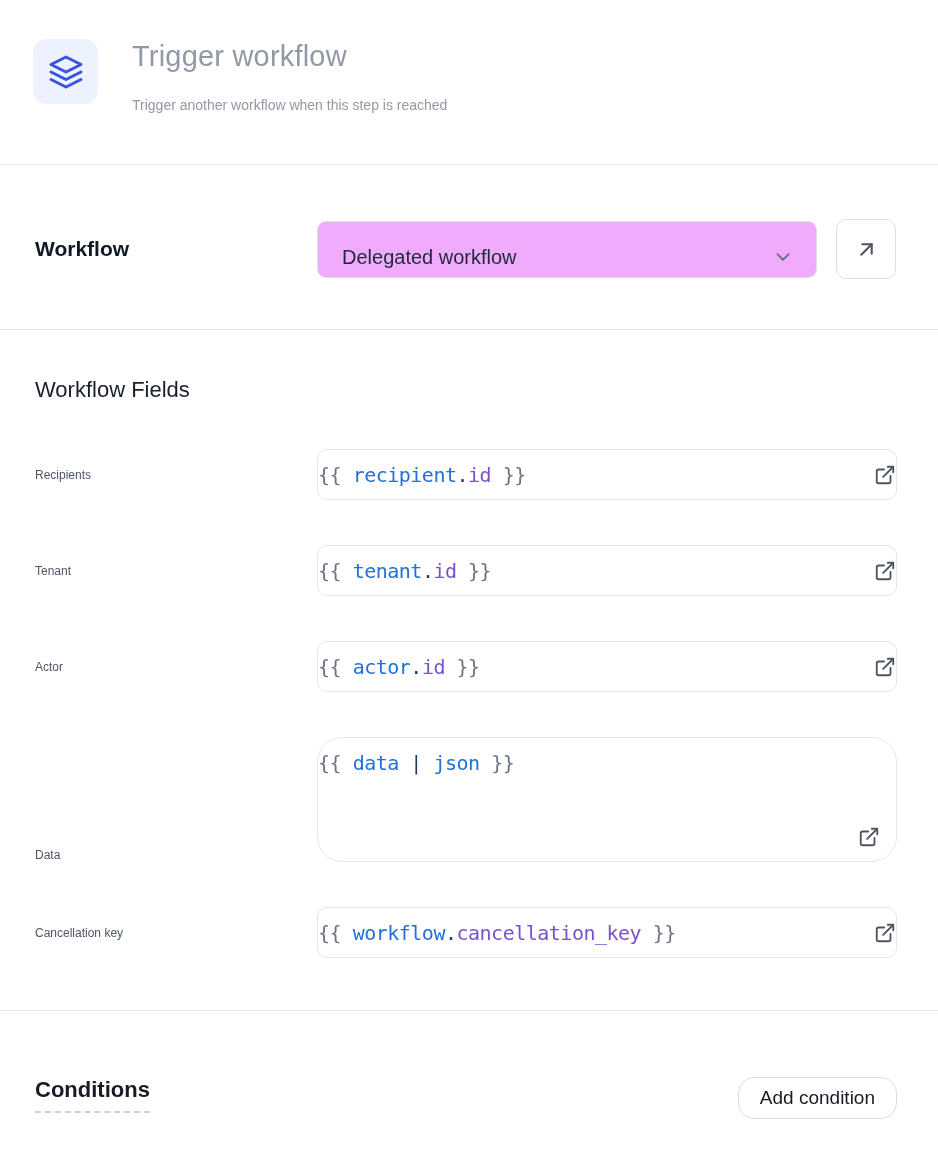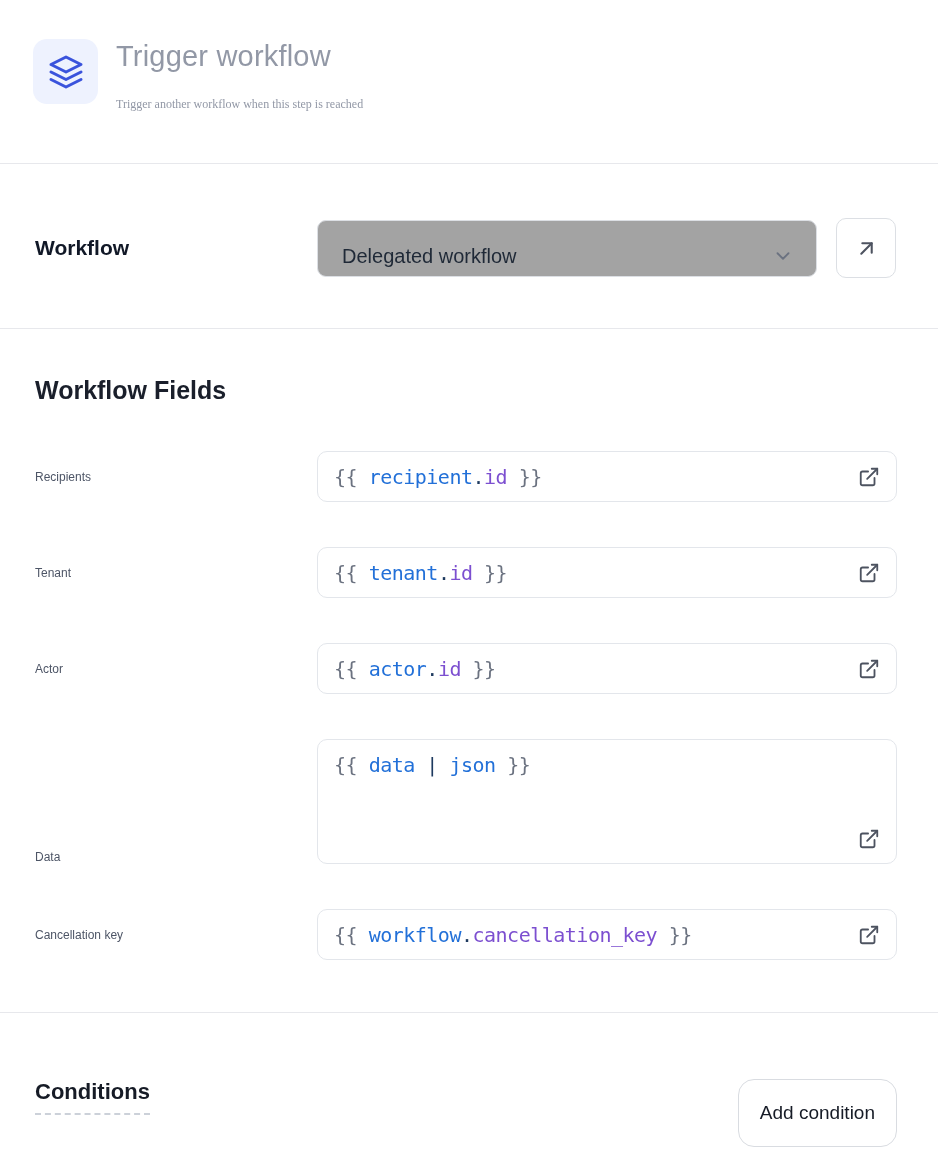--- a/index.html
+++ b/index.html
@@ -12,70 +12,70 @@
   }
   .panel { width: 938px; height: 1164px; background: #fff; }
 
   
   .header { display: flex; align-items: flex-start; padding: 39px 41px 0 33px; }
   .icon-box {
     width: 65px; height: 65px; border-radius: 14px;
     background: #eef2fe; display: flex; align-items: center; justify-content: center;
     flex: 0 0 auto;
   }
-  .header-text { margin-left: 18px; padding-top: 1px; }
+  .header-text { margin-left: 34px; padding-top: 1px; }
   .page-title {
     font-size: 29px; font-weight: 400; color: #9298a6; letter-spacing: .2px;
   }
-  .page-subtitle { margin-top: 24px; font-size: 12px; font-weight: 400; color: #9298a6; font-family: Liberation Serif, serif; }
+  .page-subtitle { margin-top: 24px; font-size: 14px; font-weight: 400; color: #9298a6; }
 
   .divider { border: none; border-top: 1px solid #e7e8ec; }
   .divider-1 { margin-top: 51px; }
   .divider-2 { margin-top: 50px; }
   .divider-3 { margin-top: 52px; }
 
   
   .workflow-row {
     display: flex; align-items: center;
     padding: 0 41px 0 35px; margin-top: 54px;
   }
   .workflow-label {
     width: 282px; flex: 0 0 auto;
     font-size: 21px; font-weight: 700; color: #111827;
   }
   .select {
     width: 500px; height: 57px; border: 1px solid #dcdfe4; border-radius: 9px;
-    background: #a3a3a3; display: flex; align-items: center;
+    background: #f0abfc; display: flex; align-items: center;
     padding: 16px 22px 0 24px; cursor: pointer;
   }
   .select-value { flex: 1; font-size: 20px; color: #1f2937; }
   .icon-btn {
     width: 60px; height: 60px; margin-left: 19px; flex: 0 0 auto;
     border: 1px solid #dcdfe4; border-radius: 10px; background: #fff;
     display: flex; align-items: center; justify-content: center; cursor: pointer;
   }
 
   
   .fields-section { padding: 0 41px 0 35px; }
-  .fields-heading { margin-top: 47px; font-size: 25px; font-weight: 700; color: #1a1f2b; }
+  .fields-heading { margin-top: 47px; font-size: 22px; font-weight: 400; color: #1a1f2b; }
   .field-rows { margin-top: 46px; }
   .field-row { display: flex; align-items: center; margin-bottom: 45px; }
   .field-row:last-child { margin-bottom: 0; margin-top: 27px; }
   .field-row.multiline { align-items: flex-end; }
   .field-row.multiline .field-label { padding-top: 24px; }
   .field-label {
     width: 282px; flex: 0 0 auto;
     font-size: 12px; font-weight: 400; color: #4d5566;
   }
   .field-box {
     flex: 1; height: 51px; border: 1px solid #e3e6eb; border-radius: 10px;
     background: #fff; display: flex; align-items: center;
-    padding: 0 16px; position: relative; cursor: text; gap: 46px;
-  }
-  .field-row.multiline .field-box { height: 125px; align-items: flex-start; padding-top: 13px; }
+    padding: 0 0; position: relative; cursor: text; gap: 46px;
+  }
+  .field-row.multiline .field-box { height: 125px; align-items: flex-start; padding-top: 13px; border-radius: 25px; }
   .code {
     flex: 1; font-family: "DejaVu Sans Mono", monospace;
     font-size: 20px; letter-spacing: -0.5px; white-space: pre;
   }
   .tok-brace { color: #6b7280; }
   .tok-var   { color: #2270d8; }
   .tok-punct { color: #1e3a5f; }
   .tok-prop  { color: #7c4fd0; }
   .ext-icon { display: flex; align-items: center; flex: 0 0 auto; cursor: pointer; }
   .field-row.multiline .ext-icon { position: absolute; right: 16px; bottom: 13px; }
@@ -86,21 +86,21 @@
     padding: 0 41px 0 35px; margin-top: 66px;
   }
   .conditions-heading {
     font-size: 22px; font-weight: 600; color: #161b26;
     border-bottom: 2px dashed #ccd1d9; padding-bottom: 8px;
   }
   .add-condition-btn {
     font-family: "Liberation Sans", sans-serif;
     font-size: 19px; font-weight: 500; color: #161b26;
     background: #fff; border: 1px solid #d9dce1; border-radius: 16px;
-    padding: 22px 21px; cursor: pointer;
+    padding: 9px 21px; cursor: pointer;
   }
 
   svg { display: block; }
 </style>
 </head>
 <body>
 
 <div class="panel">
 
   <div class="header">

